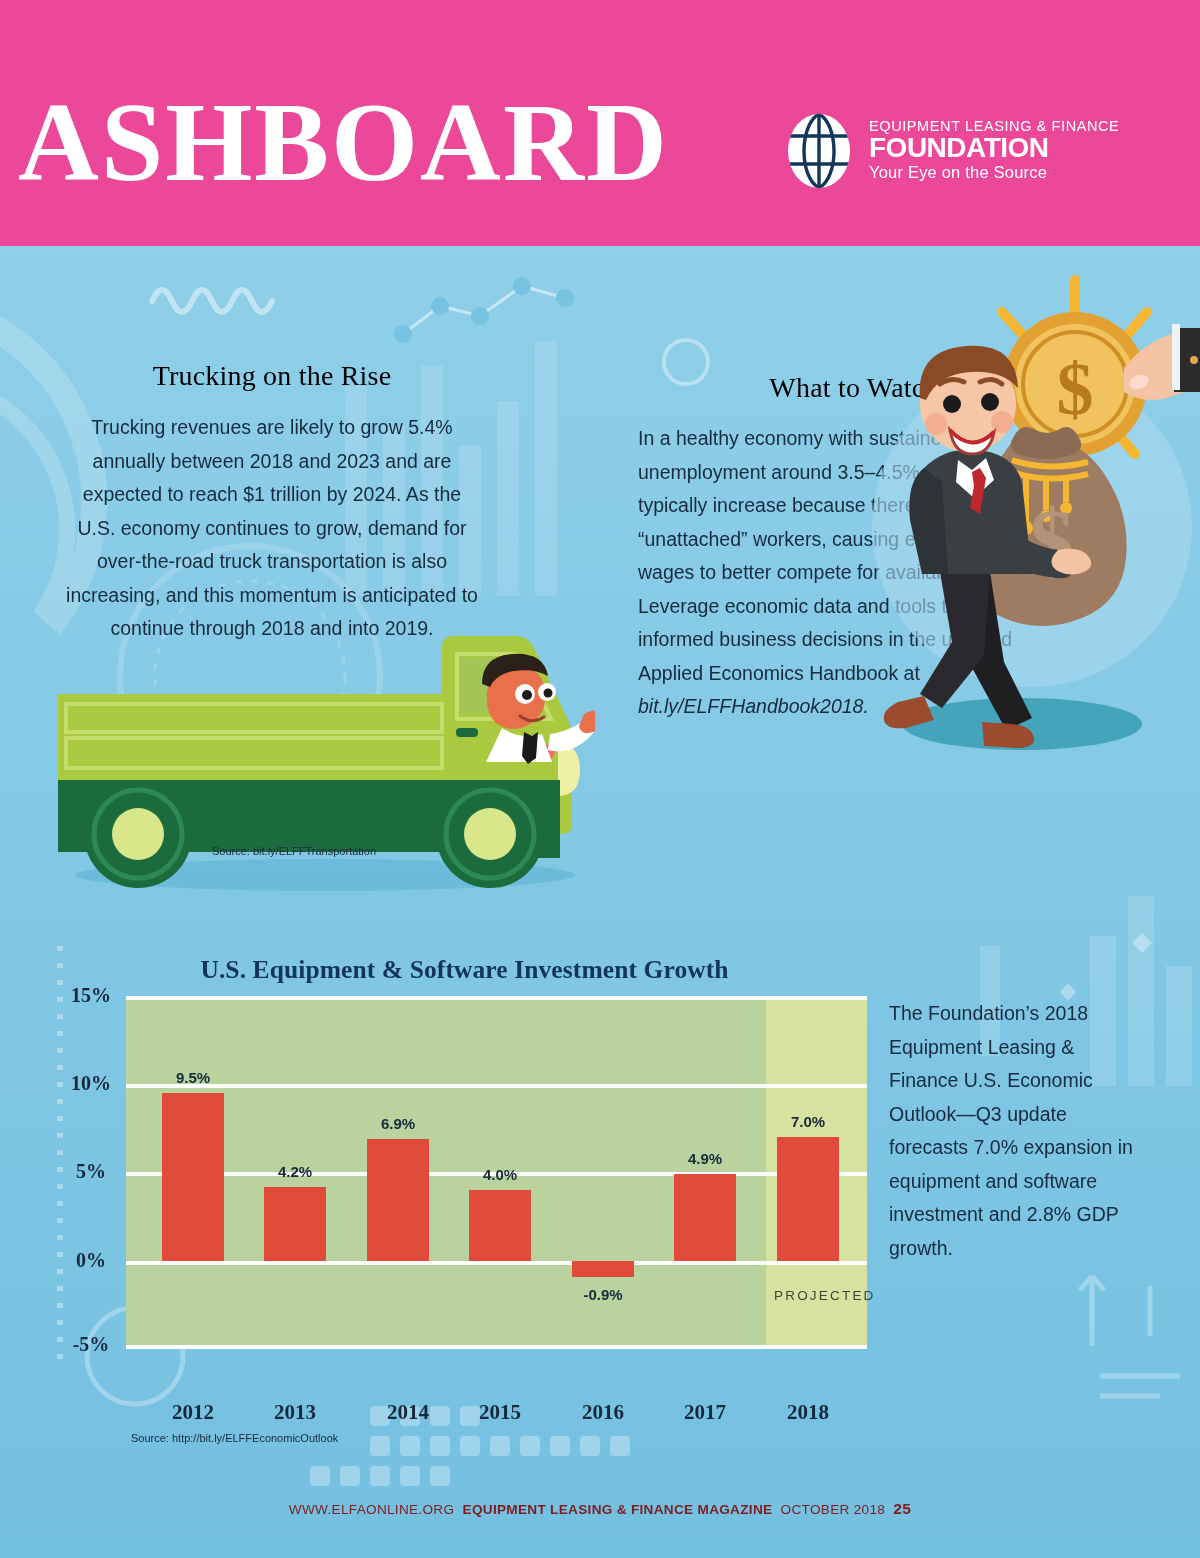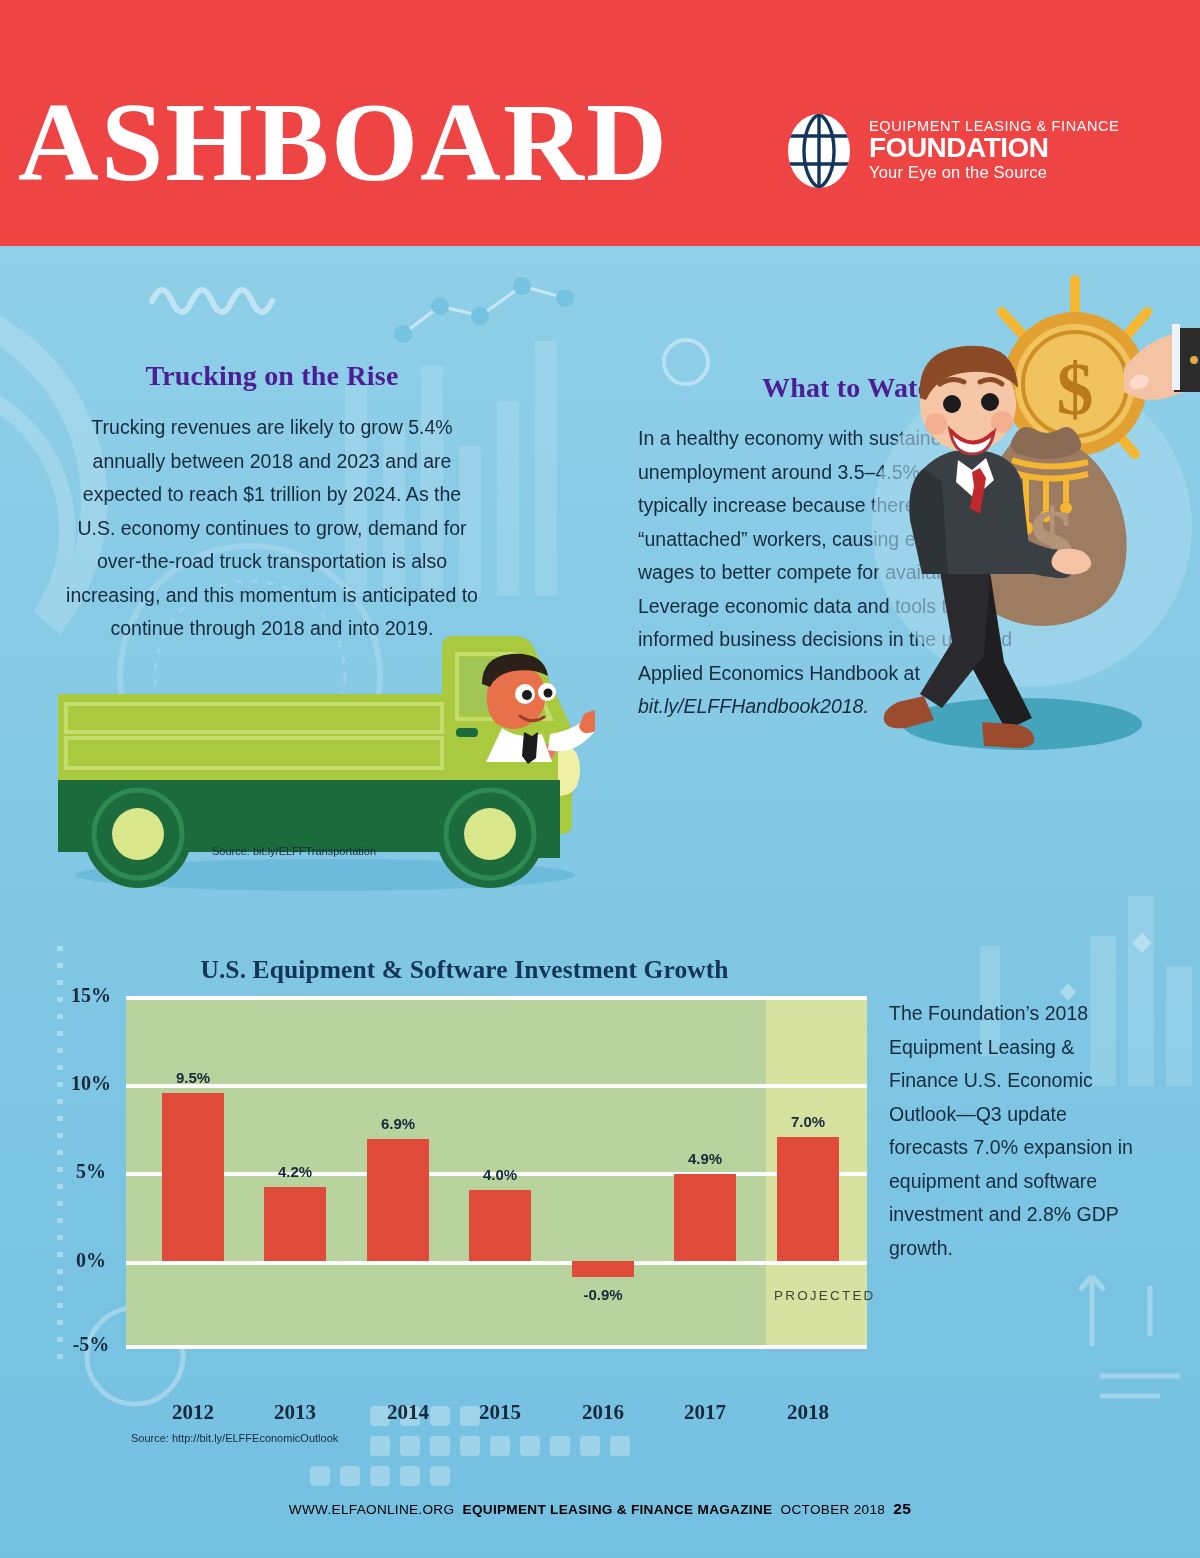--- a/index.html
+++ b/index.html
@@ -7,21 +7,21 @@
   body {
     font-family: "Liberation Sans", sans-serif;
     background: #79c4e3;
     position: relative;
     overflow: hidden;
   }
 
   
   .masthead {
     position: absolute; left: 0; top: 0; width: 1200px; height: 246px;
-    background: #ef4444;
+    background: #ec4899;
     overflow: hidden;
   }
   .masthead-title {
     position: absolute;
     left: 18px; top: 86px;
     font-family: "Liberation Serif", serif;
     font-weight: bold;
     font-size: 112px;
     letter-spacing: 2px;
     color: #ffffff;
@@ -48,22 +48,22 @@
 
   
   .bg-decor { position: absolute; left: 0; top: 246px; width: 1200px; height: 1312px; overflow: hidden; }
 
   
   .col-left  { position: absolute; left: 62px;  top: 360px; width: 420px; }
   .col-right { position: absolute; left: 638px; top: 372px; width: 432px; }
 
   h2.section-head {
     font-family: "Liberation Serif", serif;
-    font-weight: bold;
-    color: #4c1d95;
+    font-weight: normal;
+    color: #000000;
     font-size: 28px;
     letter-spacing: 0.2px;
   }
   .col-left h2.section-head { text-align: center; margin-bottom: 19px; }
   .col-right h2.section-head { text-align: center; margin-bottom: 18px; }
 
   .body-copy {
     font-size: 19.5px;
     line-height: 33.5px;
     color: #172b3d;
@@ -154,21 +154,21 @@
   .chart-side-copy {
     position: absolute; left: 889px; top: 997px; width: 248px;
     font-size: 19.5px; line-height: 33.5px; color: #172b3d;
   }
 
   
   .footer {
     position: absolute; left: 0; top: 1500px; width: 1200px;
     text-align: center;
     font-size: 13.6px;
-    color: #000000;
+    color: #7f1d1d;
     letter-spacing: 0.3px;
   }
   .footer .b { font-weight: bold; }
   .footer .pg { font-weight: bold; font-size: 15.5px; }
 </style>
 </head>
 <body>
 
 <div class="bg-decor">
   <svg width="1200" height="1312" viewBox="0 0 1200 1312" aria-hidden="true">

